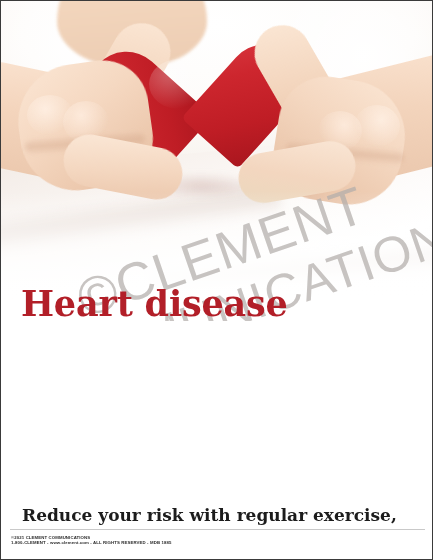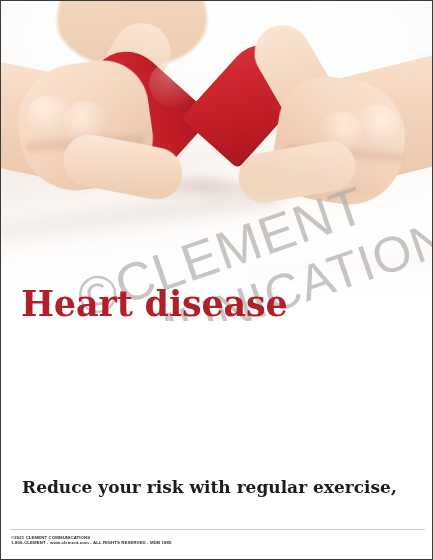--- a/index.html
+++ b/index.html
@@ -299,21 +299,21 @@
     line-height: 37px;
     letter-spacing: -0.2px;
     z-index: 5;
   }
   .headline-line { display: block; white-space: nowrap; }
 
   
   .subhead {
     position: absolute;
     left: 21px;
-    top: 475px;
+    top: 503px;
     width: 400px;
     color: #1c1c1c;
     font-family: "DejaVu Serif", "Liberation Serif", serif;
     font-weight: 700;
     font-size: 17px;
     line-height: 22px;
     z-index: 5;
   }
   .subhead-line { display: block; white-space: nowrap; }
 

